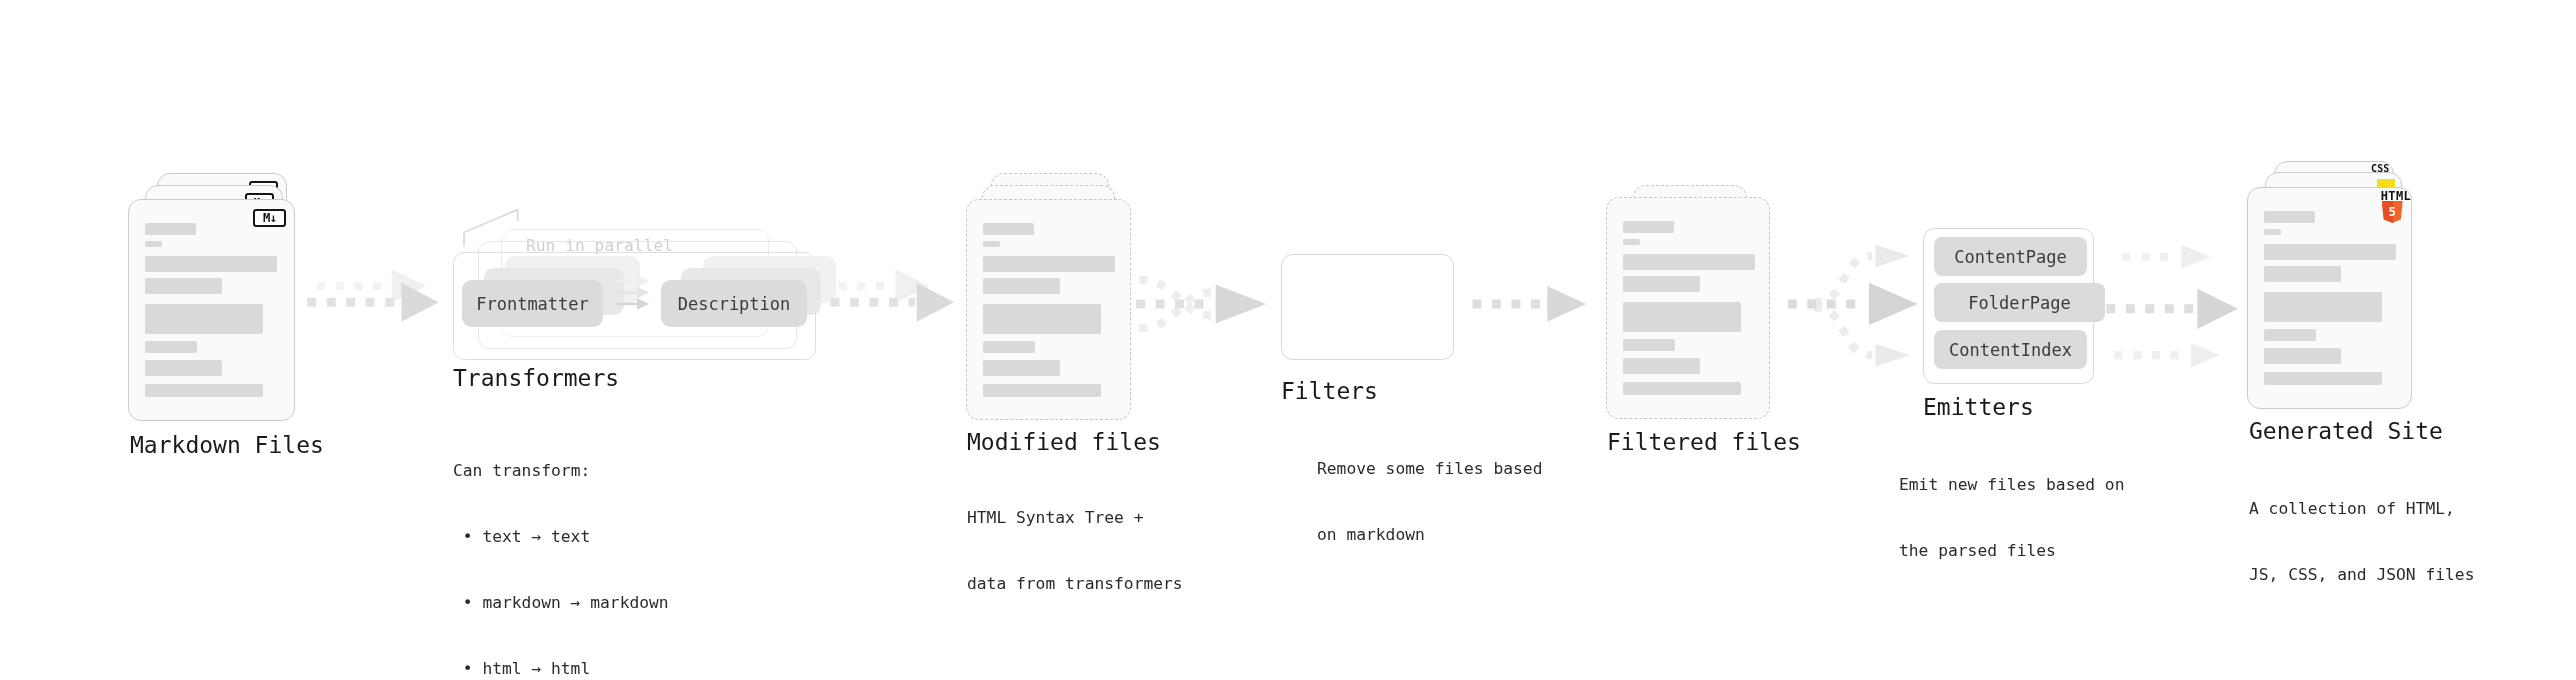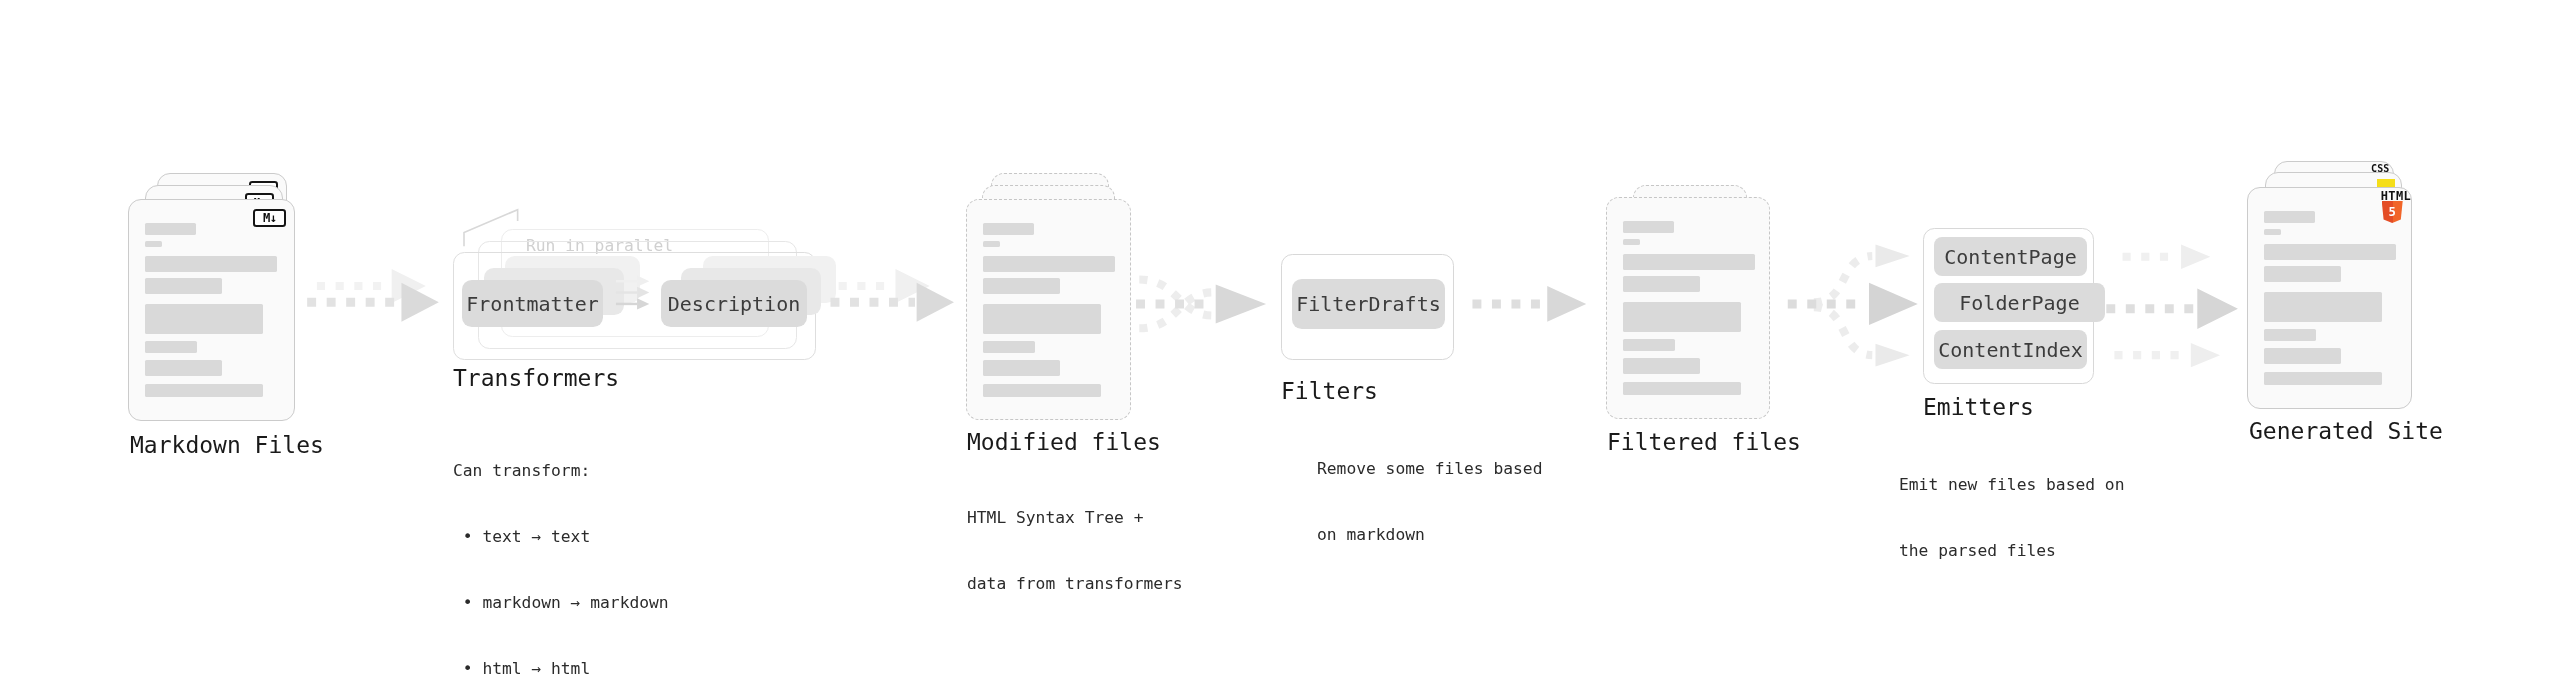--- a/index.html
+++ b/index.html
@@ -32,21 +32,21 @@
             color:#fff;font-size:12.2px;font-weight:bold;}
   .css-badge{position:absolute;top:4.1px;right:7.3px;width:14.6px;text-align:center;}
   .css-word{font-size:10px;font-weight:bold;color:#111;line-height:6.5px;}
   .css-bar{width:14px;height:2.4px;background:#2965f1;margin:0.8px auto 0;}
   .js-badge{position:absolute;top:5.7px;right:6.5px;width:18px;height:10.6px;background:#f5de19;}
   
   .outline-box{position:absolute;box-sizing:border-box;border:1.6px solid #dedede;border-radius:11.4px;background:transparent;}
   .outline-box.l1{border-color:#e6e6e6;}
   .outline-box.l2{border-color:#ededed;}
   .pill{position:absolute;box-sizing:border-box;background:#dbdbdb;border-radius:9.8px;
-        color:#3c3c3c;font-size:20px;display:flex;align-items:center;justify-content:center;white-space:pre;}
+        color:#3c3c3c;font-size:17px;display:flex;align-items:center;justify-content:center;white-space:pre;}
   .pill.ghost1{background:#e8e8e8;}
   .pill.ghost2{background:#f1f1f1;}
   .pill.emitter{border-radius:8.1px;}
   
   .h{position:absolute;font-size:23px;color:#1a1a1a;white-space:pre;}
   .desc{position:absolute;font-size:16.3px;line-height:22px;color:#2b2b2b;white-space:pre;}
   .desc .bullet{padding-left:9.8px;}
   .note{position:absolute;font-size:16.3px;color:#d0d0d0;white-space:pre;margin-top:35px;}
   
   #arrows{position:absolute;left:0;top:0;pointer-events:none;}
@@ -112,21 +112,20 @@
         <b></b>
       </div>
   </div>
   <div class="h" style="left:967px;top:429px;">Modified files</div>
   <div class="desc" style="left:967px;top:463px;">
     <div>HTML Syntax Tree +</div>
     <div>data from transformers</div>
   </div>
 
   <div class="outline-box" style="left:1281px;top:254px;width:173px;height:106px;border-color:#d8d8d8;"></div>
-  <div class="pill" style="left:1292px;top:279px;width:153px;height:50px;">FilterDrafts</div>
   <div class="h" style="left:1281px;top:378px;">Filters</div>
   <div class="desc" style="left:1281px;top:414px;margin-left:36px;">
     <div>Remove some files based</div>
     <div>on markdown</div>
   </div>
 
   <div class="doc-card dashed" style="left:1633px;top:185px;width:114px;height:222px;"></div>
   <div class="doc-card dashed" style="left:1606px;top:197px;width:164px;height:222px;">
     <div class="bars">
         <b></b>
@@ -170,20 +169,24 @@
         <b></b>
         <b></b>
         <b></b>
         <b></b>
         <b></b>
         <b></b>
         <b></b>
       </div>
   </div>
   <div class="h" style="left:2249px;top:418px;">Generated Site</div>
+  <div class="desc" style="left:2249px;top:454px;">
+    <div>A collection of HTML,</div>
+    <div>JS, CSS, and JSON files</div>
+  </div>
 
   <svg id="arrows" width="2576" height="681" viewBox="0 0 3170 838">
 
     <path d="M571,303 L571,286 L637,258 L637,272" fill="none" stroke="#d8d8d8" stroke-width="2"></path>
 
     <g>
       <path d="M390,352 H478" stroke="#f2f2f2" stroke-width="10" stroke-dasharray="10 13" fill="none"></path>
       <polygon points="482,331 524,352 482,373" fill="#f0f0f0"></polygon>
       <path d="M378,372 H492" stroke="#e2e2e2" stroke-width="11" stroke-dasharray="11 13" fill="none"></path>
       <polygon points="494,348 540,372 494,396" fill="#dadada"></polygon>

